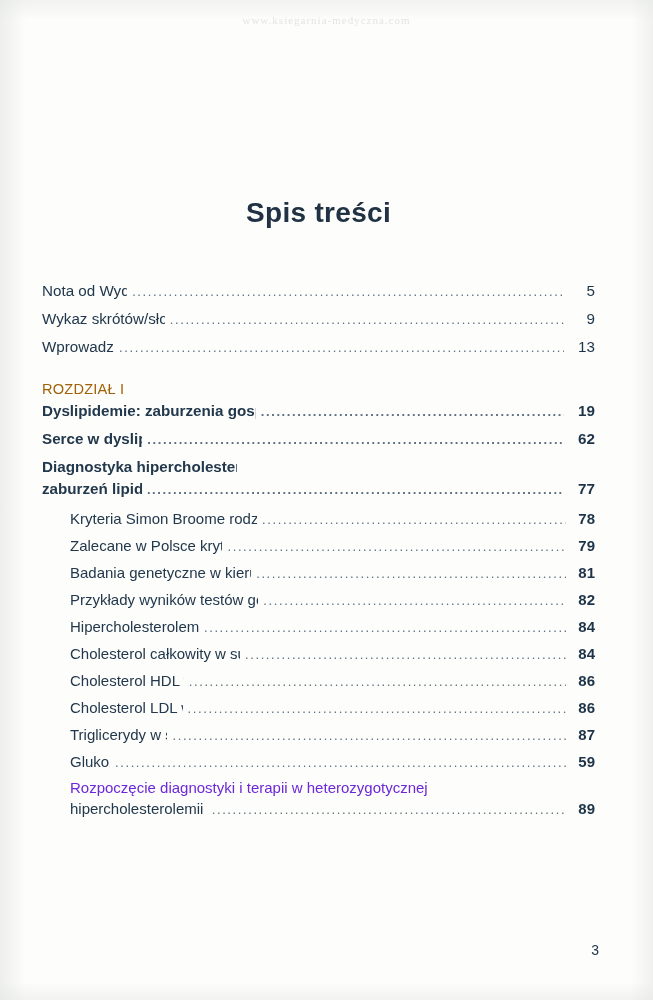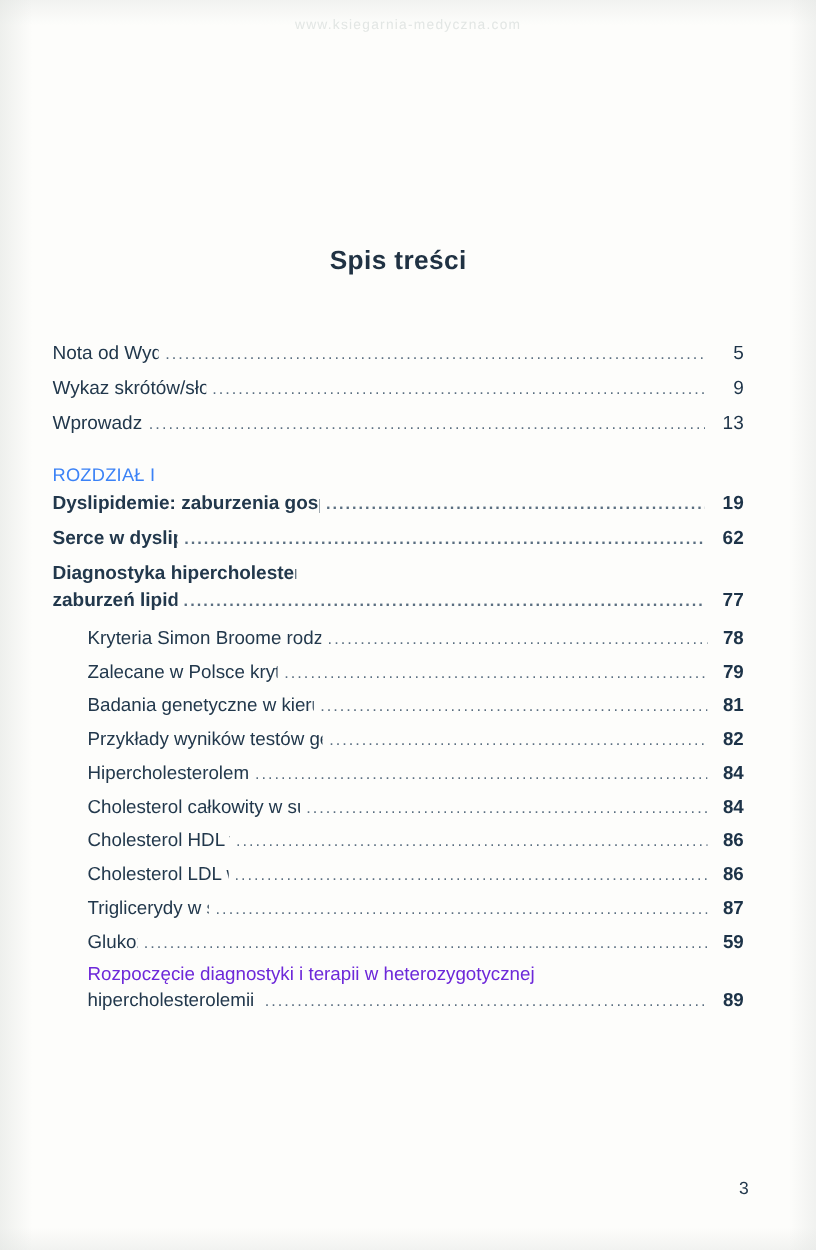--- a/index.html
+++ b/index.html
@@ -33,35 +33,35 @@
   }
   .watermark {
     position: absolute;
     top: 14px;
     left: 0;
     width: 100%;
     text-align: center;
     font-size: 11px;
     letter-spacing: 1px;
     color: #e2e6e4;
-    font-family: Liberation Sans, sans-serif;
+    font-family: Liberation Serif, serif;
     user-select: none;
   }
   .content {
     position: absolute;
     top: 0;
     left: 0;
     width: 653px;
     height: 1000px;
     padding: 0 58px 0 42px;
     box-sizing: border-box;
   }
   .title {
     text-align: center;
-    font-size: 21px;
+    font-size: 28px;
     font-weight: bold;
     color: #203243;
     margin-top: 197px;
     margin-bottom: 0;
     letter-spacing: 0.3px;
   }
   .toc {
     margin-top: 52px;
   }
   .entry {
@@ -91,21 +91,21 @@
   .entry .pageno {
     flex: 0 0 auto;
     width: 26px;
     text-align: right;
     color: #1d3348;
   }
   .entry.no-dots .dots { visibility: hidden; }
 
   .chapter-head {
     font-size: 14.6px;
-    color: #3b82f6;
+    color: #a16207;
     margin-top: 24px;
     margin-bottom: 4px;
     letter-spacing: 0.2px;
   }
   .chapter-title {
     font-weight: bold;
     font-size: 15.2px;
   }
   .chapter-title .label { font-weight: bold; }
   .chapter-cont {

